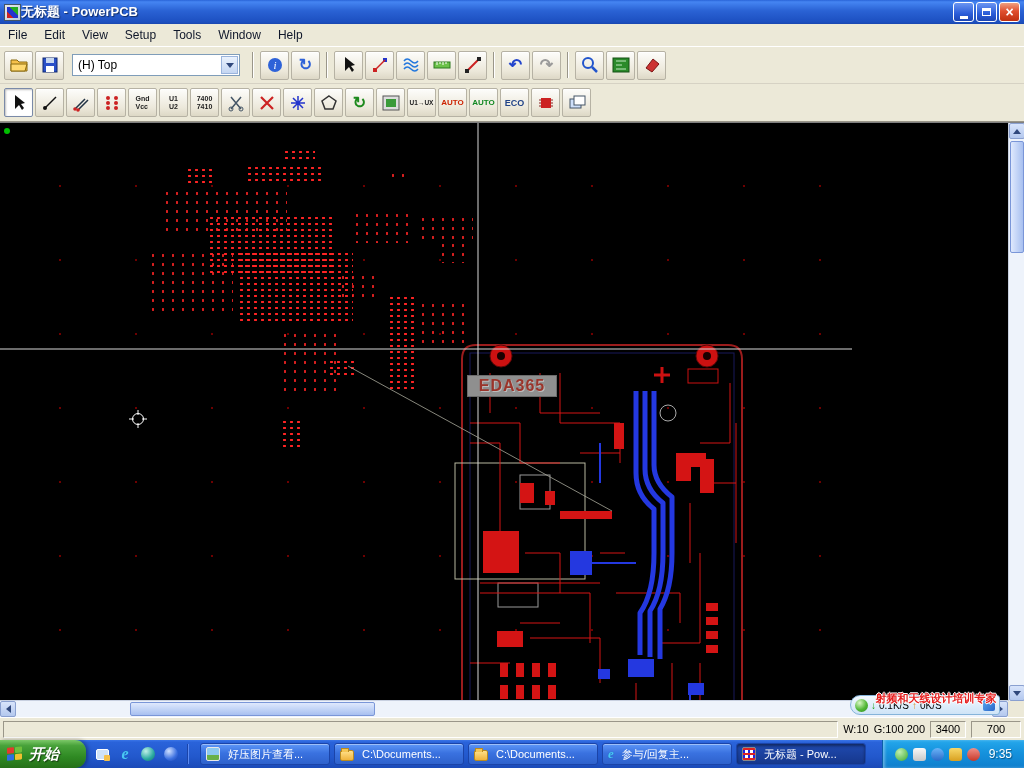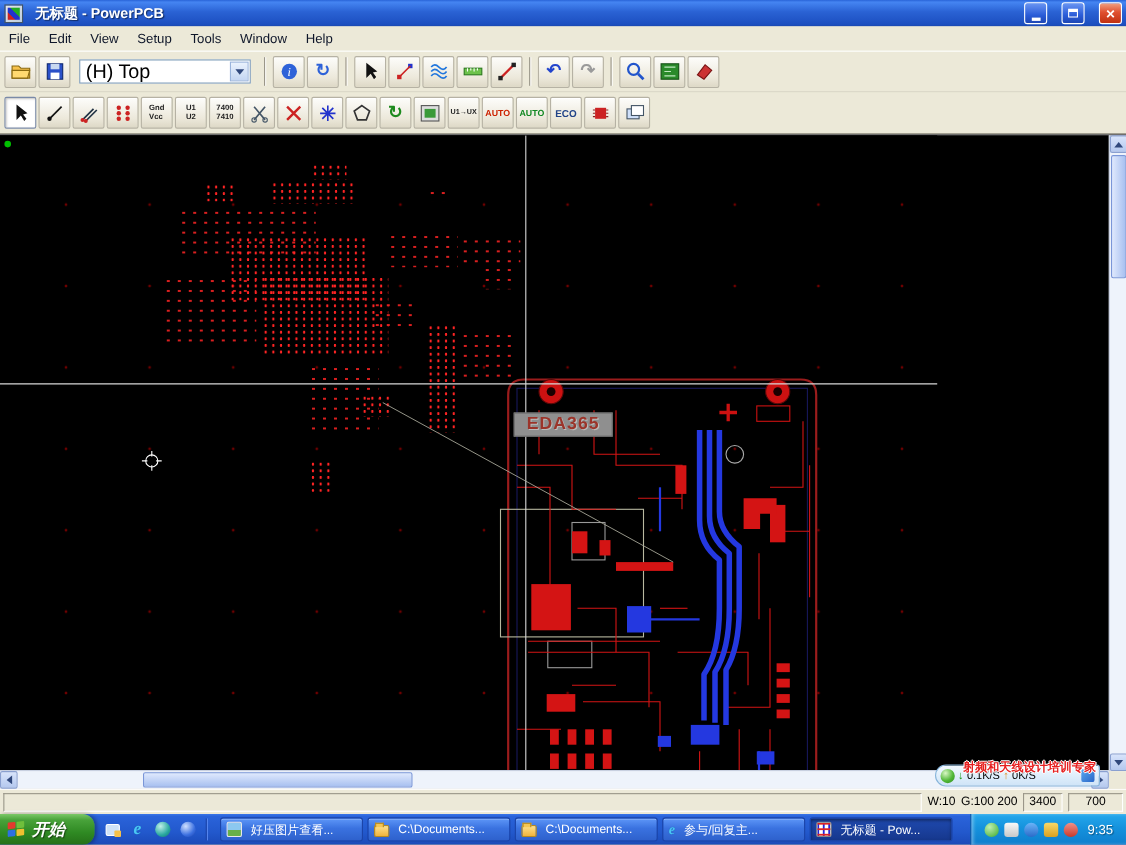--- a/index.html
+++ b/index.html
@@ -1,20 +1,20 @@
 <!DOCTYPE html>
 <html><head>
 <meta charset="utf-8">
 <style>
 *{margin:0;padding:0;box-sizing:border-box}
 html,body{width:1024px;height:768px;overflow:hidden}
 body{font-family:"Liberation Sans",sans-serif;background:#ece9d8;position:relative;font-size:12px}
 
 
-.titlebar{height:24px;background:linear-gradient(180deg,#2964d8 0%,#4585f2 8%,#2a62d4 45%,#1c4fc0 92%,#1a47ae 100%);display:flex;align-items:center;padding:0 4px;color:#fff;gap:11px}
+.titlebar{height:24px;background:linear-gradient(180deg,#2964d8 0%,#4585f2 8%,#2a62d4 45%,#1c4fc0 92%,#1a47ae 100%);display:flex;align-items:center;padding:0 4px;color:#fff;gap:0}
 .app-icon{width:17px;height:17px;background:linear-gradient(135deg,#e8e8e8 0%,#bcd 100%);border:1px solid #456;display:inline-block;position:relative}
 .app-icon::after{content:"";position:absolute;inset:2px;background:linear-gradient(45deg,#c22 30%,#23c 30% 60%,#2a2 60%)}
 .title-text{font-weight:bold;font-size:13px;text-shadow:1px 1px 1px rgba(0,0,0,.5);flex:1}
 .wbtn{width:21px;height:20px;border:1px solid #fff;border-radius:3px;display:flex;align-items:center;justify-content:center;color:#fff;margin-left:2px}
 .wbtn.minb,.wbtn.maxb{background:linear-gradient(180deg,#6a95f2,#2a5cd8 60%,#1d46b4)}
 .wbtn.closeb{background:linear-gradient(180deg,#f0a080,#e05030 45%,#c03010);font-size:14px;font-weight:bold}
 .glyph-min{width:8px;height:3px;background:#fff;margin-top:10px}
 .glyph-max{width:9px;height:8px;border:1px solid #fff;border-top-width:3px}
 
 
@@ -23,21 +23,21 @@
 
 
 .toolbar{background:#ece9d8;display:flex;align-items:center;padding:3px 4px;gap:2px}
 .toolbar.r1{height:38px;border-top:1px solid #fff;border-bottom:1px solid #d6d2c4}
 .toolbar.r2{height:38px;border-bottom:1px solid #9a9689}
 .tb-btn{width:29px;height:29px;border:1px solid #b6b2a4;border-radius:2px;background:linear-gradient(180deg,#fdfdfb,#ece8da 70%,#ddd8c6);display:flex;align-items:center;justify-content:center;flex:0 0 auto;box-shadow:inset 0 1px 0 #fff}
 .tb-btn.pressed{background:#fff;border-color:#7a8aa8;box-shadow:inset 1px 1px 2px rgba(0,0,0,.25)}
 .tb-sep{width:2px;height:26px;border-left:1px solid #9a9689;border-right:1px solid #fff;margin:0 4px;flex:0 0 auto}
 .tb-glyph{font-size:16px;font-weight:bold;line-height:1}
 .tb-txt{font-size:7px;font-weight:bold;line-height:8px;text-align:left;color:#222;letter-spacing:0}
-.combo{width:156px;height:22px;background:#fff;border:1px solid #7f9db9;display:flex;align-items:center;font-size:18px;padding-left:5px;position:relative;margin:14px 6px;flex:0 0 auto}
+.combo{width:168px;height:22px;background:#fff;border:1px solid #7f9db9;display:flex;align-items:center;font-size:12px;padding-left:5px;position:relative;margin:14px 6px;flex:0 0 auto}
 .combo-arrow{position:absolute;right:1px;top:1px;bottom:1px;width:17px;background:linear-gradient(180deg,#eaf2fd,#c4d6f2);border:1px solid #9ab4dc;display:flex;align-items:center;justify-content:center}
 .tri-dn{width:0;height:0;border-left:4px solid transparent;border-right:4px solid transparent;border-top:5px solid #30487c}
 
 
 .main{position:relative;height:578px;background:#000;border-top:1px solid #808080}
 .canvas{position:absolute;left:0;top:0;width:852px;height:578px;background-color:#000;background-image:radial-gradient(circle,#6e0000 1.2px,transparent 1.5px);background-size:76px 74px;background-position:22px 26px;overflow:hidden}
 .canvas svg{position:absolute;left:0;top:0;pointer-events:none}
 .dots{position:absolute;background-image:radial-gradient(circle,#ff2424 1.1px,transparent 1.35px);background-size:7px 6px}
 .dots.sp{background-size:10px 9px;opacity:.85}
 .eda-label{position:absolute;left:467px;top:252px;width:90px;height:22px;background:#8f8f8f;border:1px solid #6c6c6c;color:#9b342a;font-weight:bold;font-size:16px;letter-spacing:1px;display:flex;align-items:center;justify-content:center;text-shadow:1px 1px 0 #bbb}

